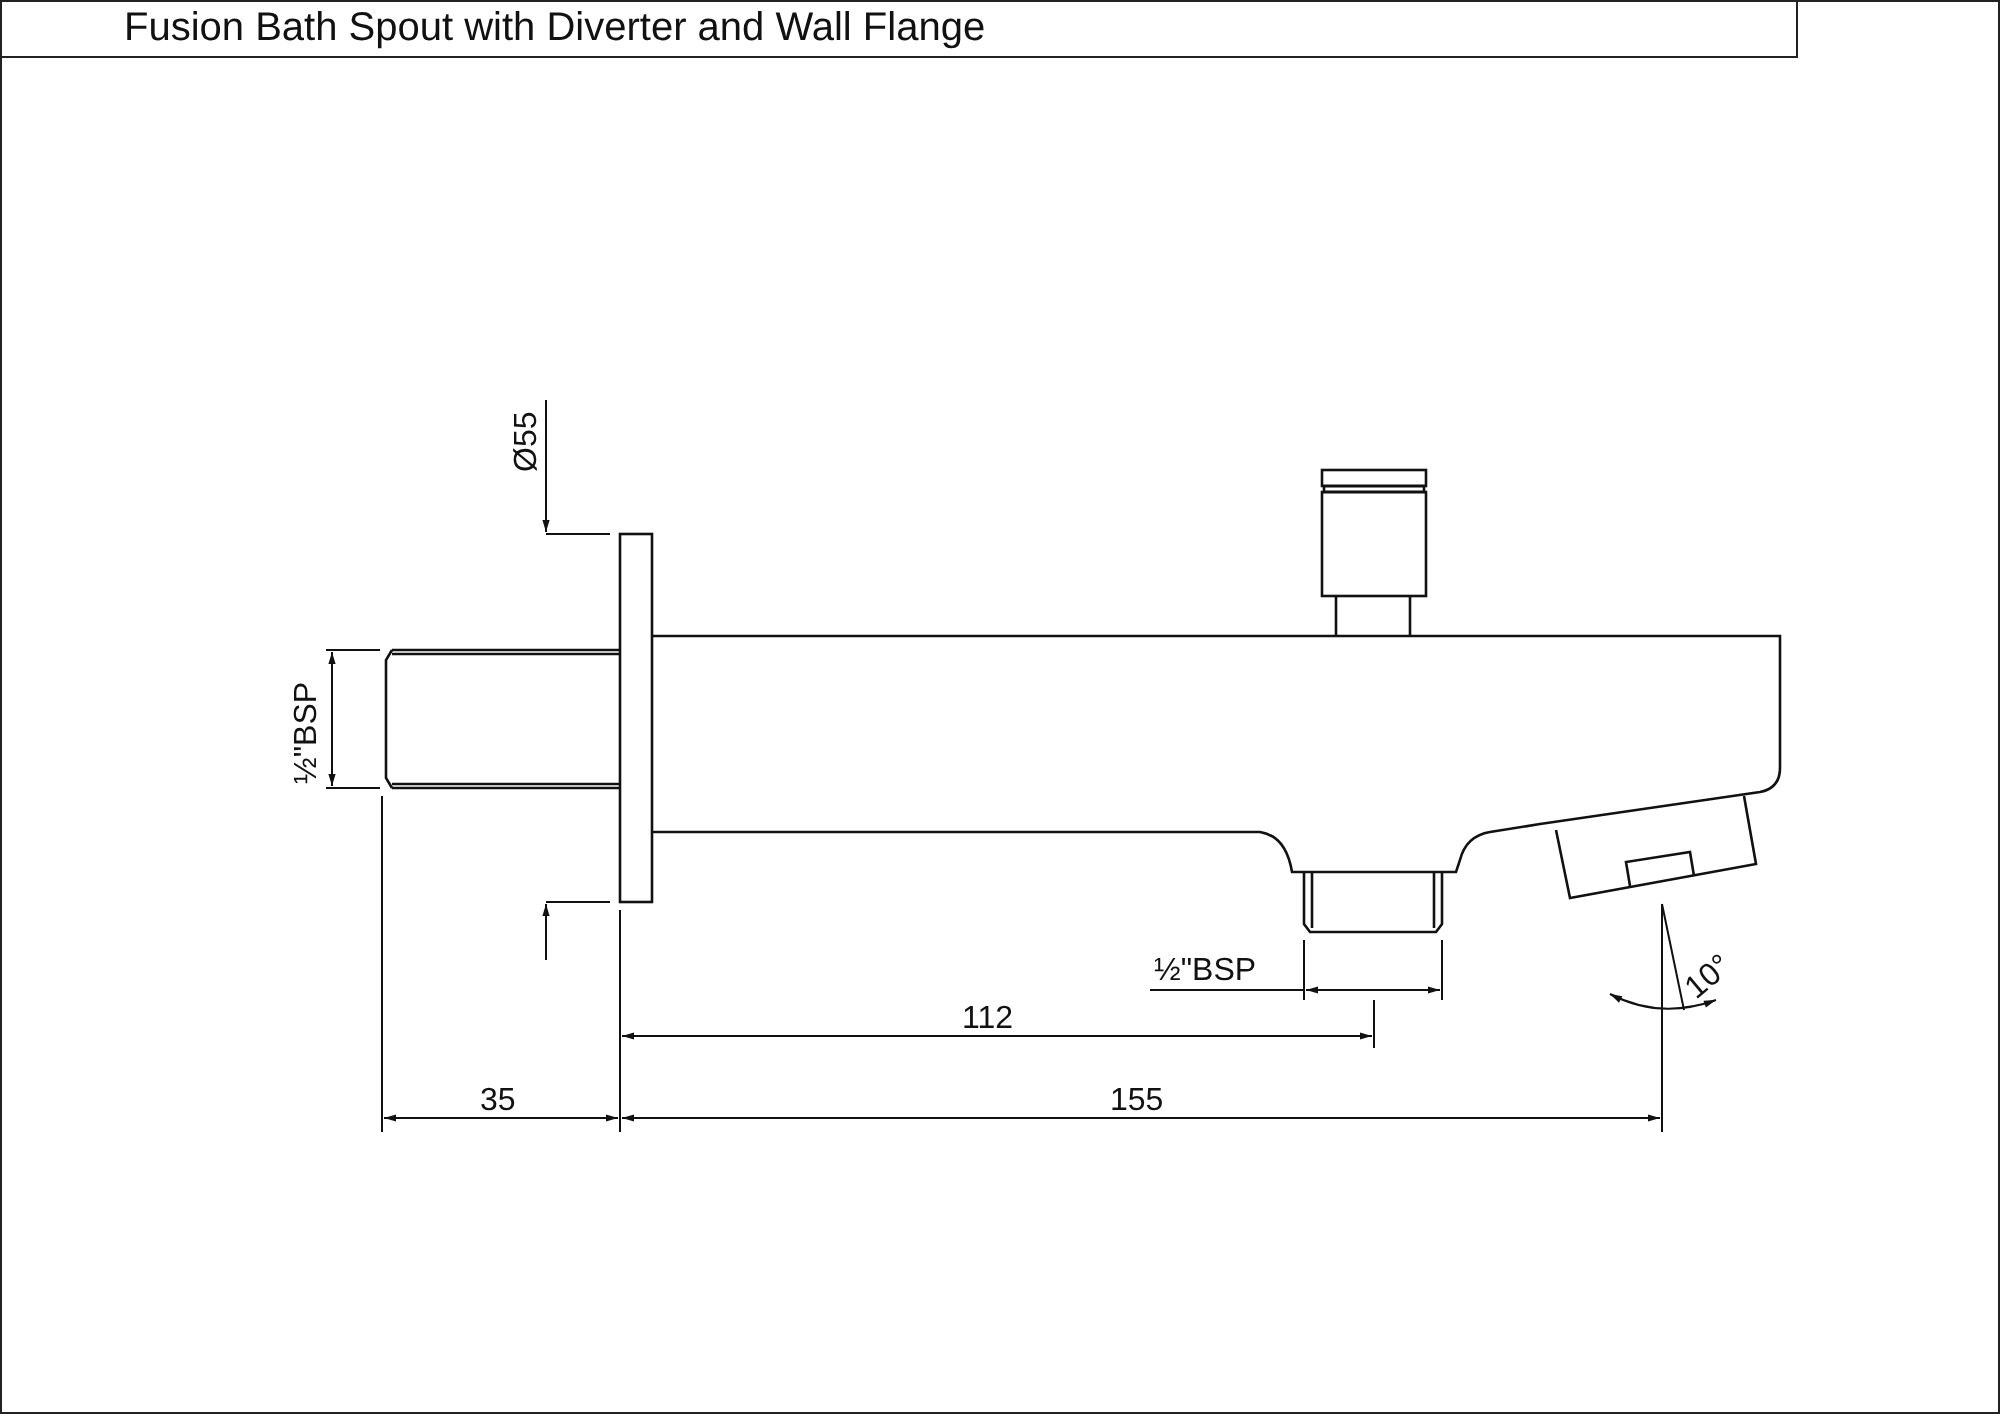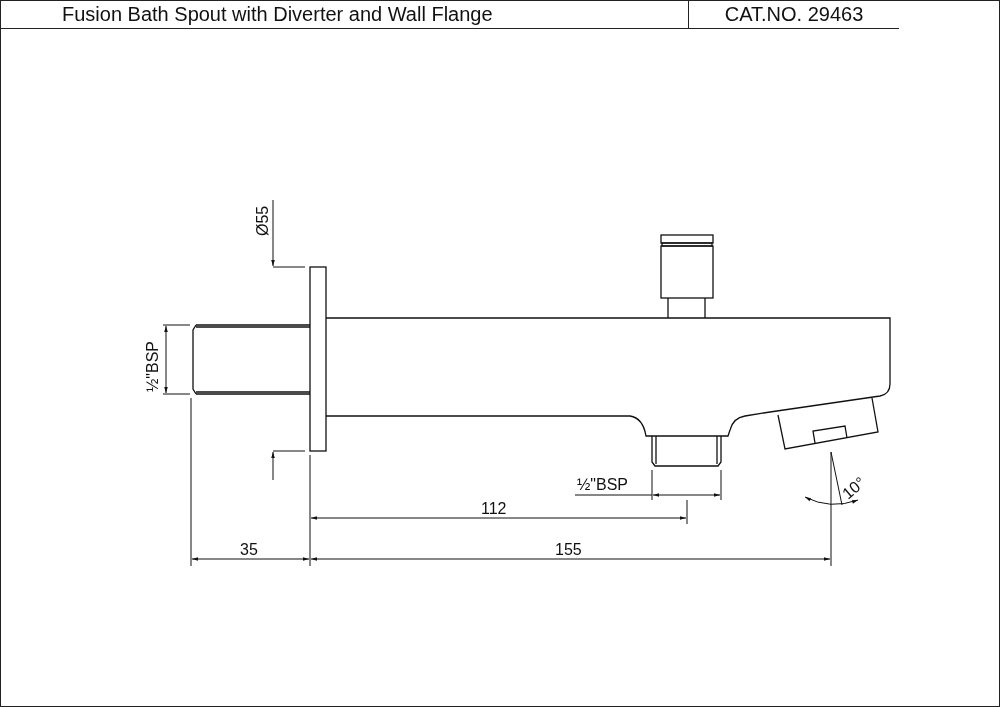--- a/index.html
+++ b/index.html
@@ -10,21 +10,20 @@
     .cat-cell { width: 210px; font-size: 20px; line-height: 28px; text-align: center; color: #111; }
     svg { position: absolute; left: 0; top: 0; }
     .dim-text { font-family: "Liberation Sans", sans-serif; font-size: 16px; fill: #111; }
   </style>
 </head>
 <body>
 
 <div class="frame"></div>
 <div class="title-bar">
   <div class="title-cell">Fusion Bath Spout with Diverter and Wall Flange</div>
-  <div class="cat-cell">CAT.NO. 29463</div>
 </div>
 
 <svg width="1000" height="707" viewBox="0 0 1000 707">
   <defs>
     <marker id="arr" viewBox="0 0 10 10" refX="10" refY="5" markerWidth="10" markerHeight="6" orient="auto-start-reverse">
       <path d="M0,2 L10,5 L0,8 z" fill="#111"></path>
     </marker>
   </defs>
   <g stroke="#111" stroke-width="1.3" fill="none">
 

